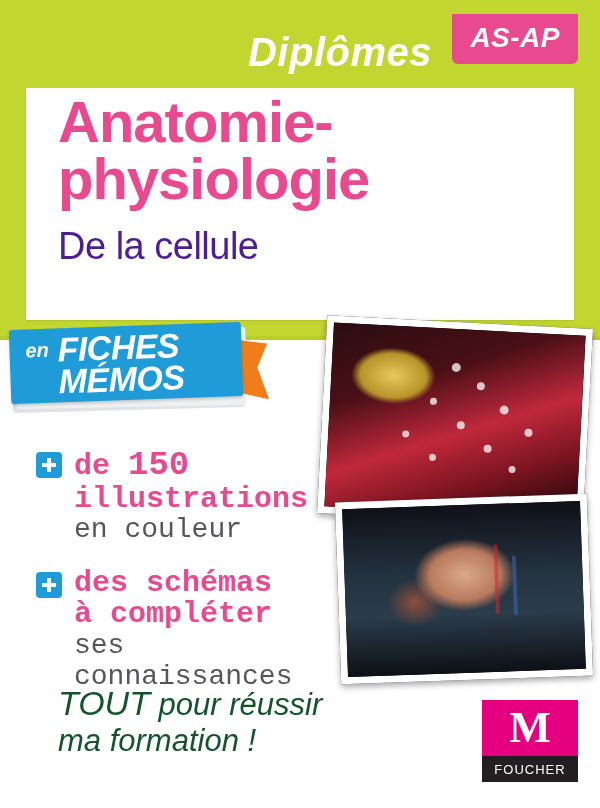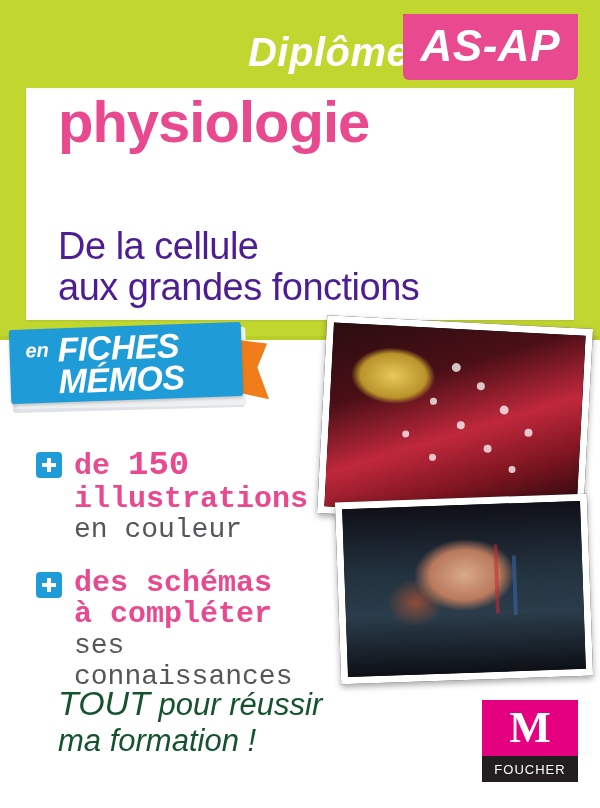--- a/index.html
+++ b/index.html
@@ -56,21 +56,21 @@
     letter-spacing: 0.5px;
     line-height: 1;
     white-space: nowrap;
   }
   .asap-tab {
     position: absolute;
     right: 22px;
     top: 0px;
     background: #e9498f;
     color: #ffffff;
-    font-size: 44px;
+    font-size: 28px;
     font-weight: bold;
     font-style: italic;
     padding: 10px 18px 12px 18px;
     border-radius: 0 0 6px 6px;
     line-height: 1;
     letter-spacing: 0.5px;
   }
 
   
   .title-panel {
@@ -343,25 +343,25 @@
 
   <div class="green-band"></div>
 
   <div class="diplomes-row">
     <div class="diplomes-word">Diplômes</div>
     <div class="asap-tab">AS-AP</div>
   </div>
 
   <div class="title-panel">
     <div class="title-main">
+      <div>Anatomie-</div>
       <div>physiologie</div>
     </div>
     <div class="title-sub">
       <div>De la cellule</div>
-      <div>aux grandes fonctions</div>
     </div>
   </div>
 
   <div class="ribbon">
     <div class="ribbon-shadow"></div>
     <div class="ribbon-shadow2"></div>
     <div class="ribbon-flag"></div>
     <div class="ribbon-body">
       <div class="ribbon-en">en</div>
       <div class="ribbon-fiches">FICHES</div>

